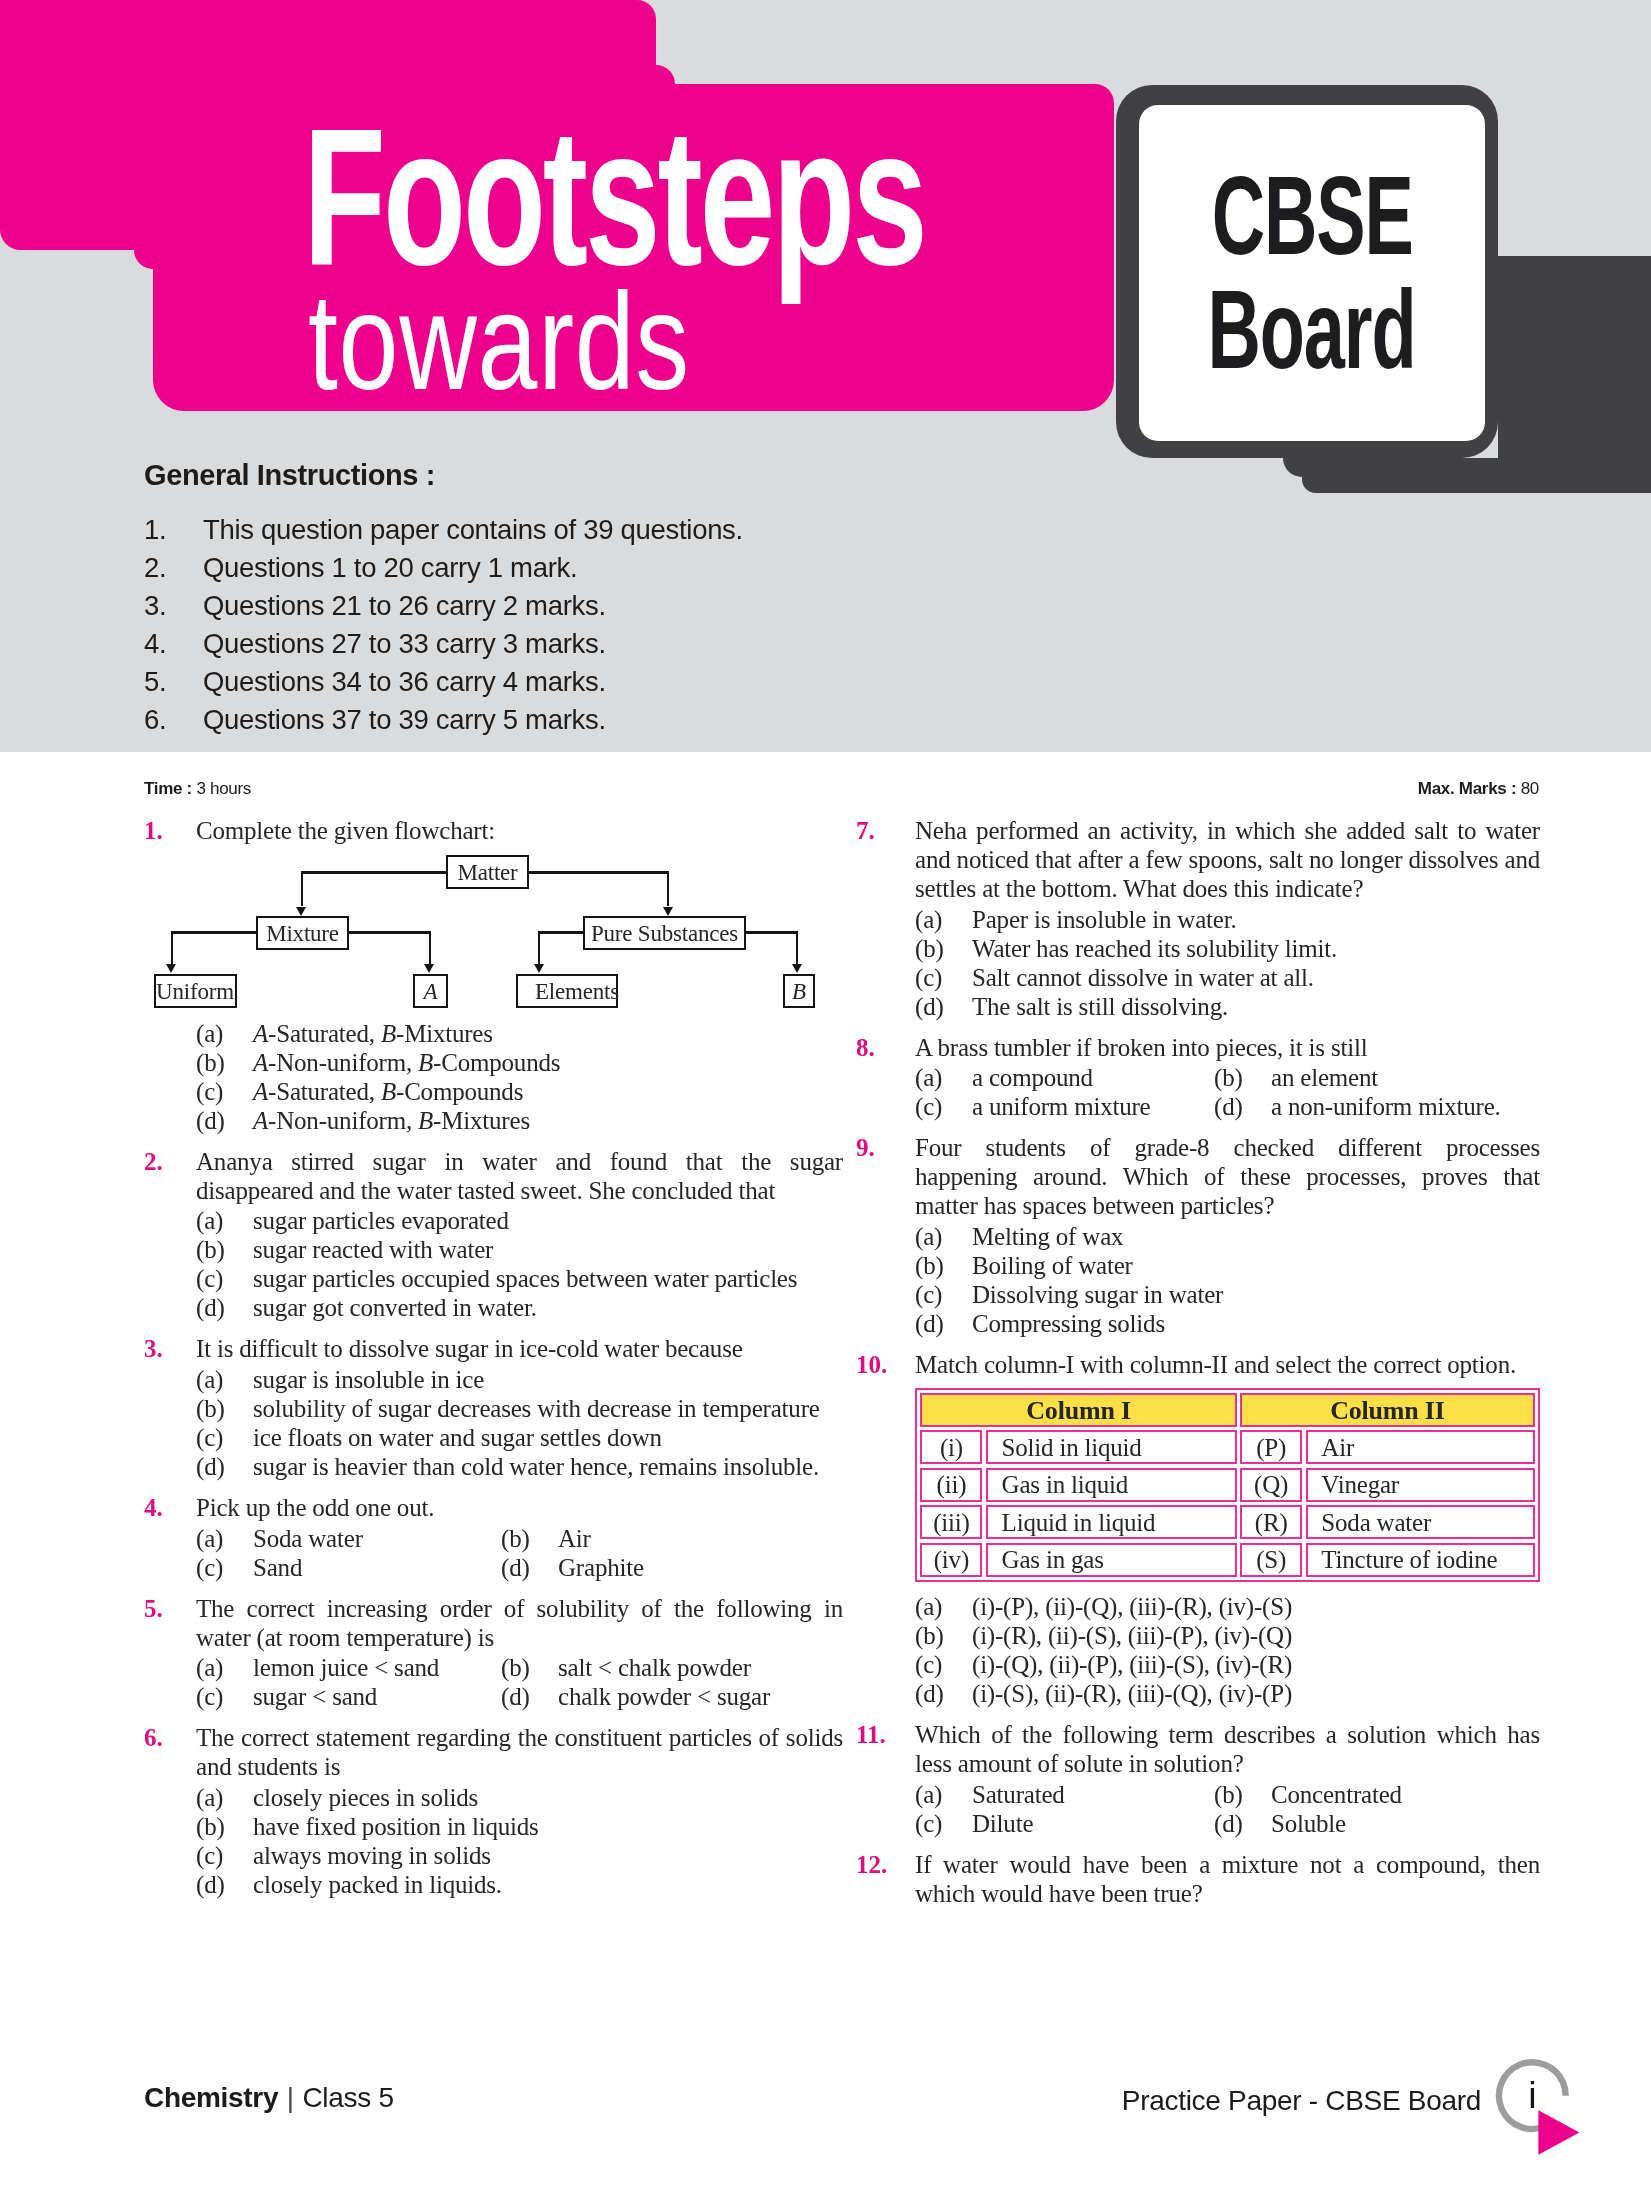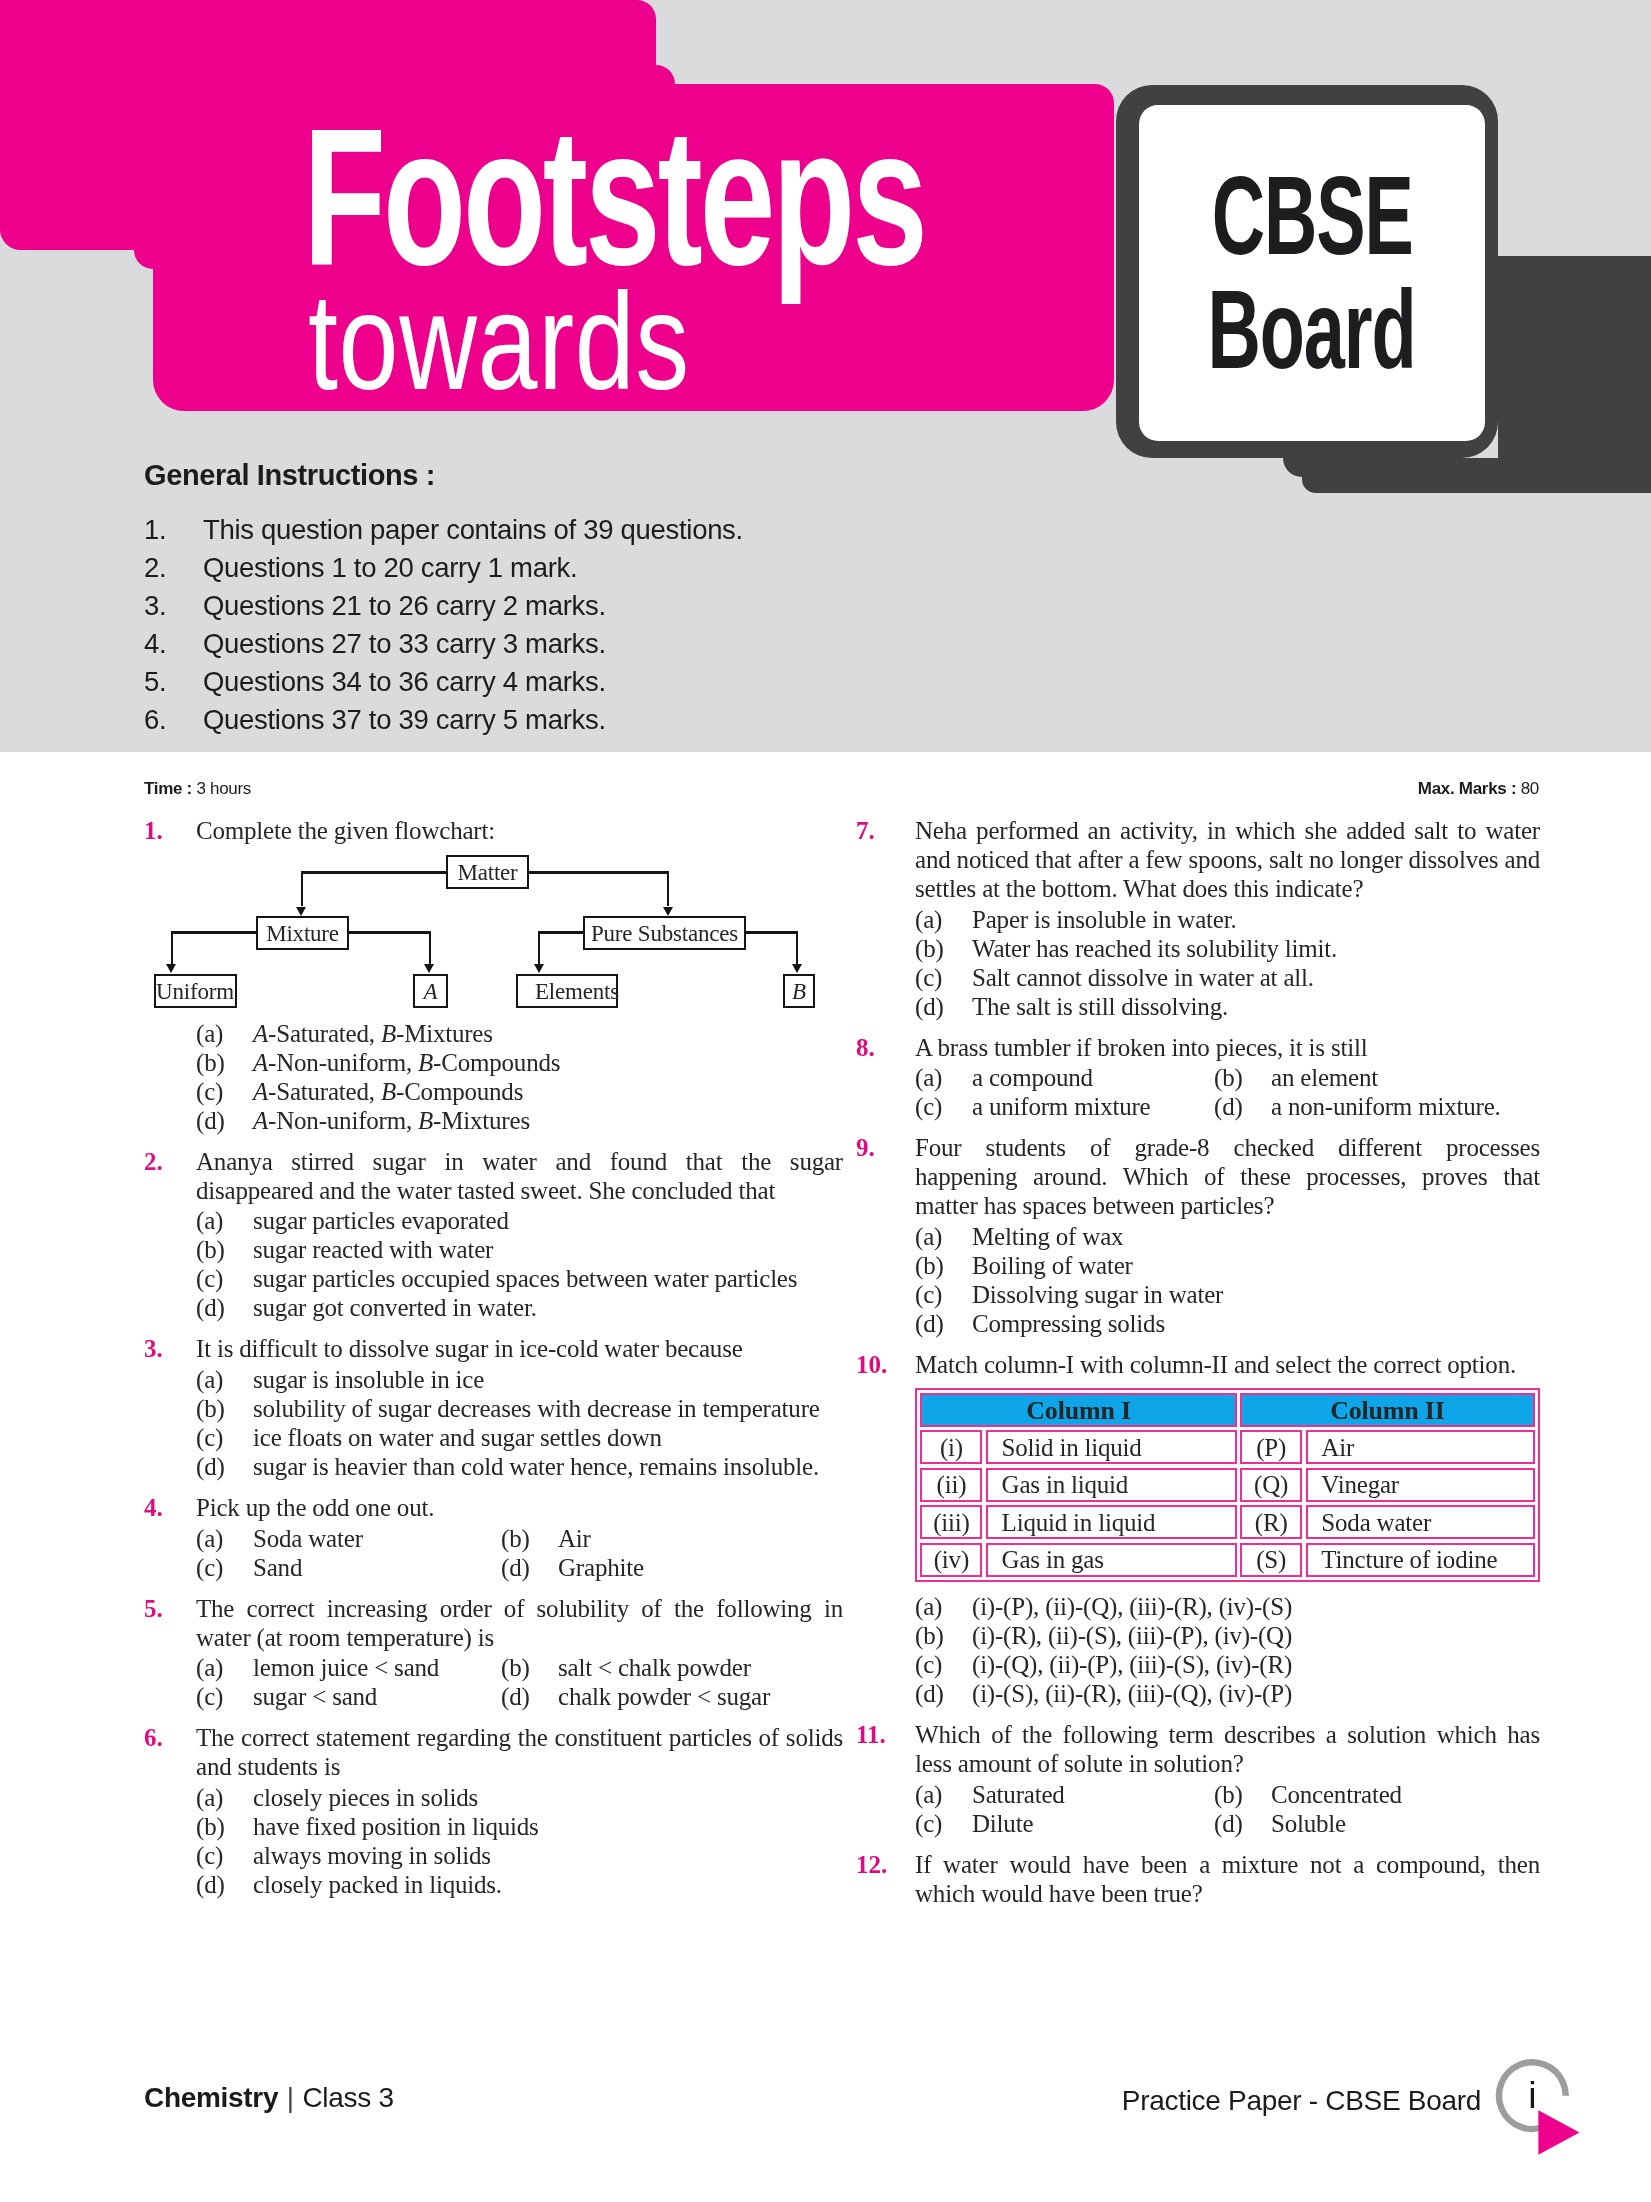--- a/index.html
+++ b/index.html
@@ -80,21 +80,21 @@
   .fl{position:absolute;background:#141414;}
   .farrow{position:absolute;width:0;height:0;border-left:5.6px solid transparent;
           border-right:5.6px solid transparent;border-top:9.5px solid #141414;}
 
   
   .match{border:2.6px solid #ee2e92;padding:3.4px;display:grid;
          grid-template-columns:62px 251px 62px 1fr;gap:3.4px;margin:8.6px 0 10.3px 0;
          width:625px;box-sizing:border-box;background:#fff;}
   .mcell{border:2.6px solid #ee2e92;box-sizing:border-box;height:34px;display:flex;
          align-items:center;font-size:25px;}
-  .mhead{grid-column:span 2;justify-content:center;background:#0ea5e9;font-weight:bold;
+  .mhead{grid-column:span 2;justify-content:center;background:#fde047;font-weight:bold;
          font-size:26px;}
   .mlabel{justify-content:center;}
   .mtext{padding-left:13.8px;}
 
   
   .footer-left{position:absolute;left:144px;top:2082px;font-family:"Liberation Sans",sans-serif;
                font-size:28px;color:#1b1b1b;letter-spacing:-0.3px;}
   .footer-left .sep{font-weight:normal;padding:0 8.6px;color:#444;}
   .footer-right{position:absolute;right:69px;top:2057px;display:flex;align-items:flex-start;}
   .footer-right .fr-text{font-family:"Liberation Sans",sans-serif;font-size:28px;color:#1b1b1b;
@@ -494,21 +494,21 @@
     <div class="q">
       <span class="qnum">12.</span>
       <div class="qbody">
         <div class="qtext">If water would have been a mixture not a compound, then which would have been true?</div>
       </div>
     </div>
   </div>
 </div>
 
 <div class="footer-left">
-  <span class="bold">Chemistry</span><span class="sep">|</span><span>Class 3</span>
+  <span class="bold">Chemistry</span><span class="sep">|</span><span>Class 5</span>
 </div>
 
 <div class="footer-right">
   <span class="fr-text">Practice Paper - CBSE Board</span>
   <svg width="89" height="103" viewBox="0 0 104 120">
     <circle cx="46" cy="45" r="39" fill="none" stroke="#9d9d9d" stroke-width="7.5" stroke-dasharray="200 45" transform="rotate(66 46 45)"></circle>
     <text x="46" y="60" font-family="Liberation Sans, sans-serif" font-size="44" fill="#161616" text-anchor="middle" id="page-num-glyph">i</text>
     <polygon points="53,62 53,114 101,88" fill="#ec008c"></polygon>
   </svg>
 </div>

